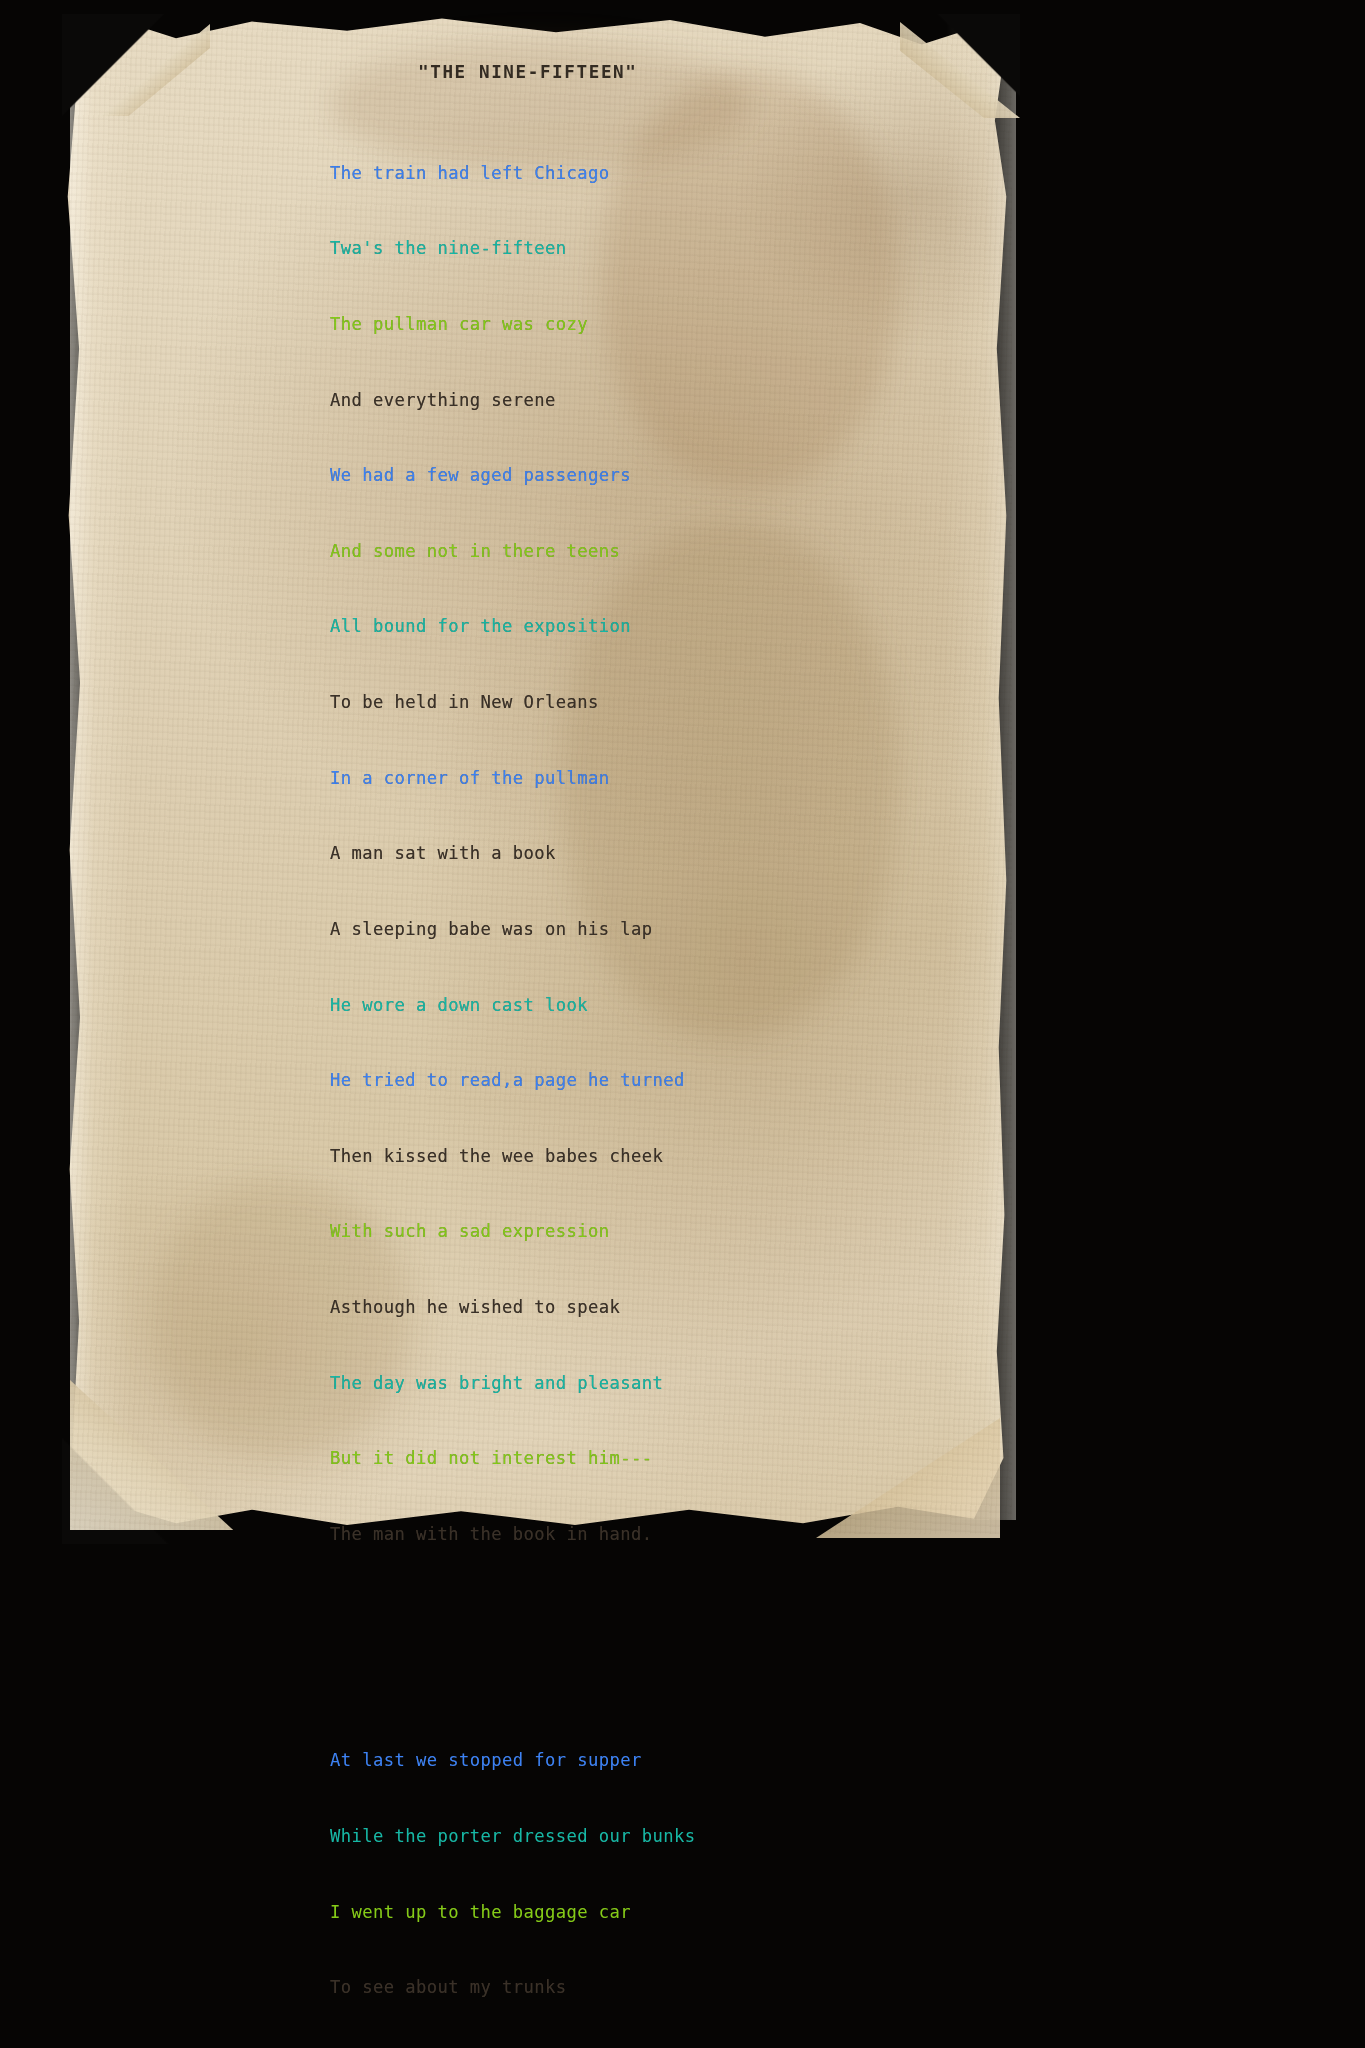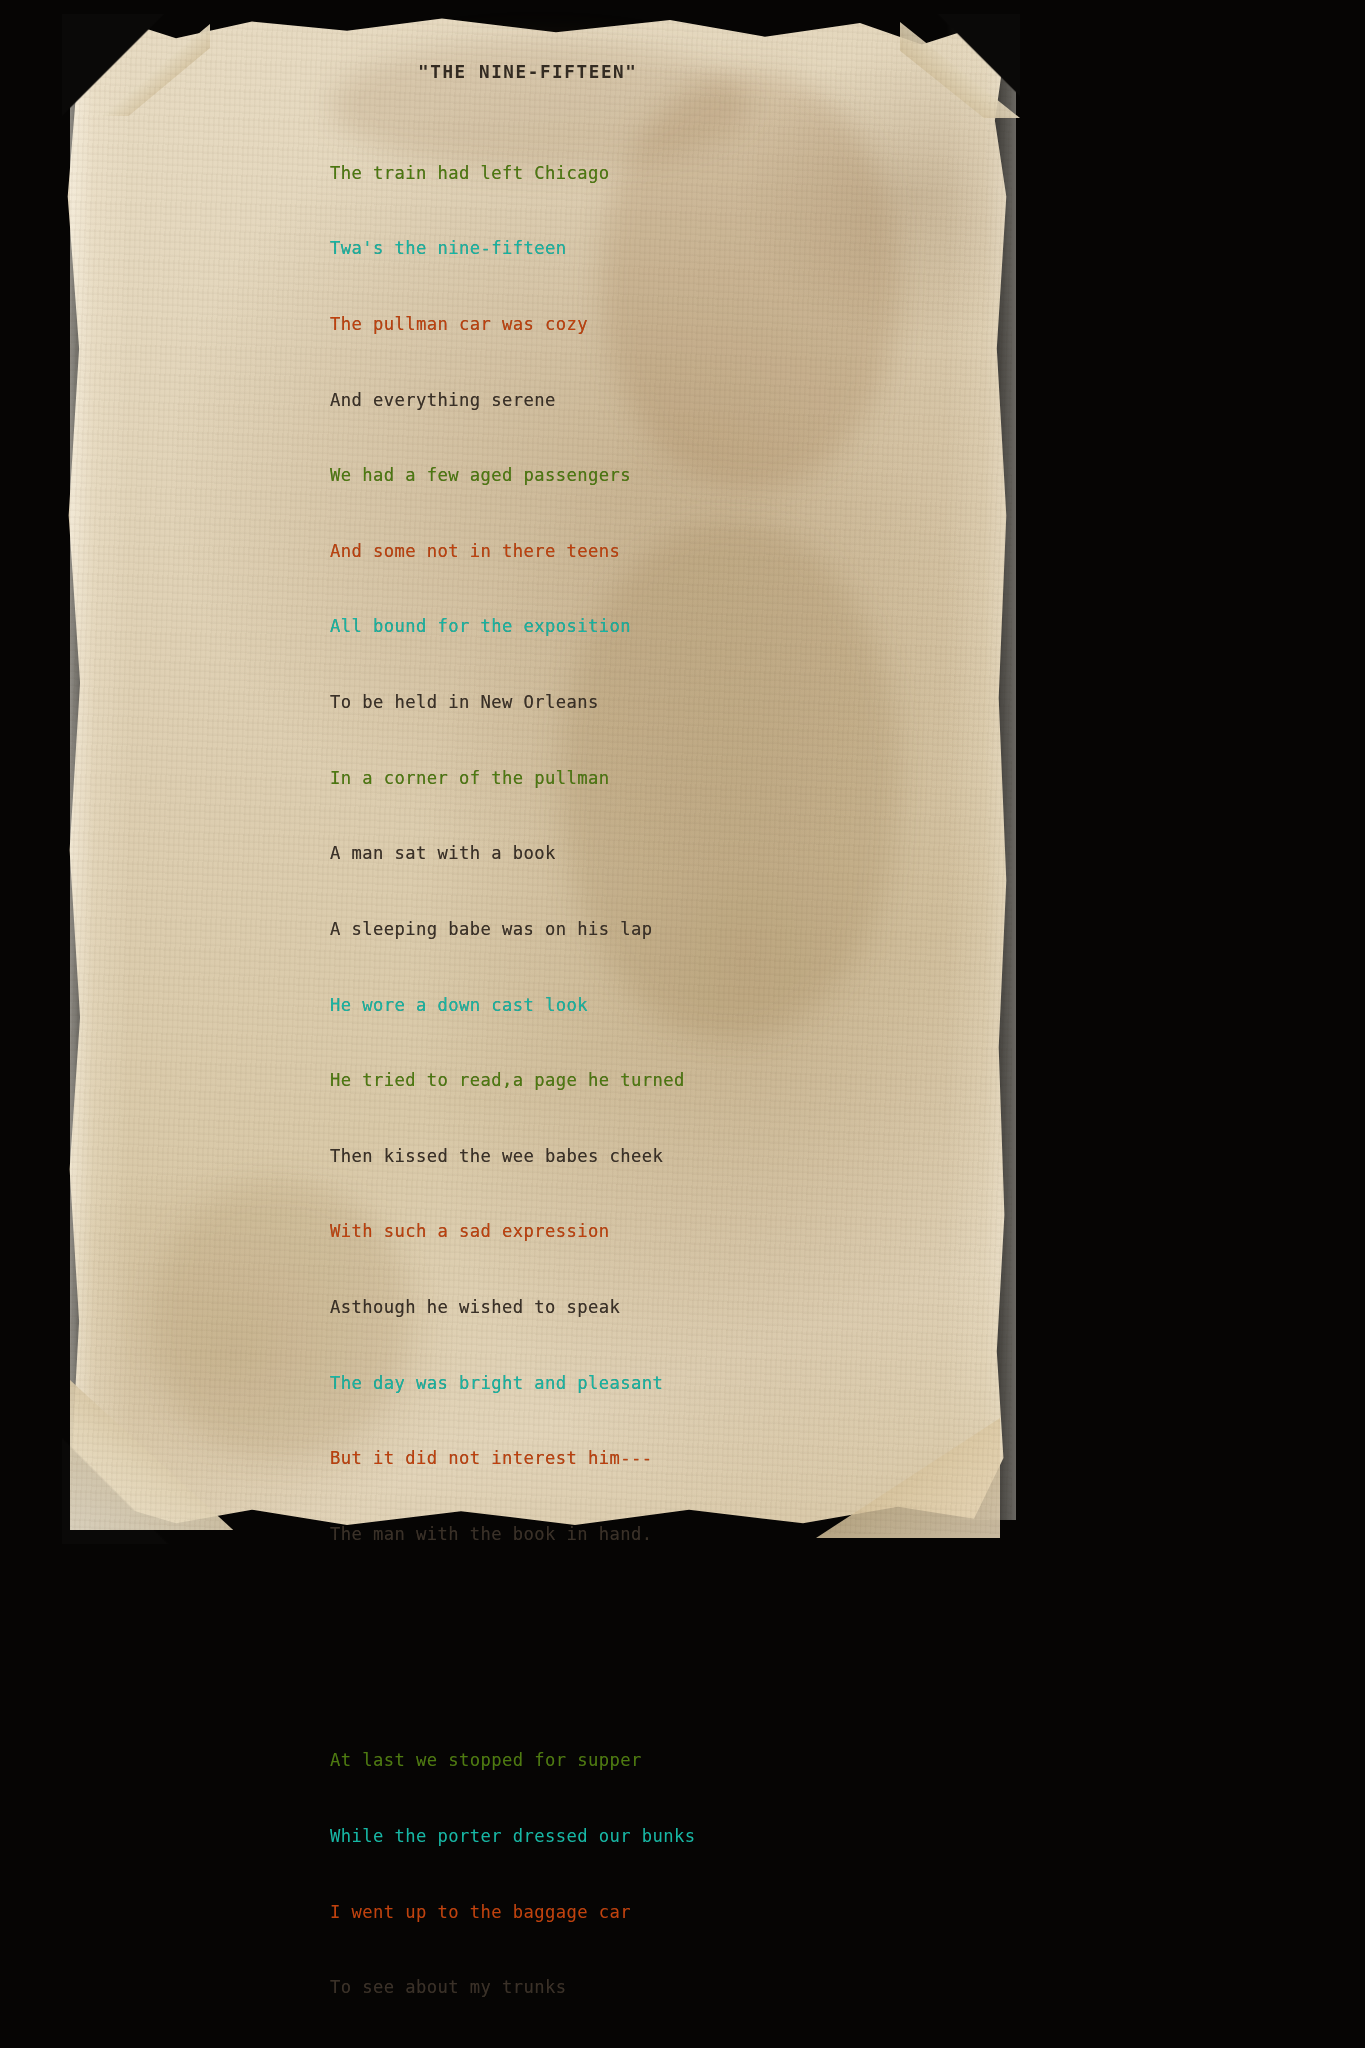--- a/index.html
+++ b/index.html
@@ -129,22 +129,22 @@
     font-size: 17.6px;
     letter-spacing: 1.6px;
     color: #342c23;
     font-weight: 600;
     white-space: pre;
   }
   .stanza { margin: 0 0 25px 0; }
   .stanza .line { display: block; white-space: pre; }
 
   
-  .stanza .line:nth-child(3n)   { color: #c2410c; }
-  .stanza .line:nth-child(4n+1) { color: #4d7c0f; }
+  .stanza .line:nth-child(3n)   { color: #84cc16; }
+  .stanza .line:nth-child(4n+1) { color: #3b82f6; }
   .stanza .line:nth-child(5n+2) { color: #14b8a6; }
 
   .overlay-grain {
     position: absolute;
     left: 62px; top: 14px;
     width: 950px; height: 1520px;
     pointer-events: none;
     background:
       repeating-linear-gradient(92deg, rgba(120,95,60,0.045) 0px, rgba(120,95,60,0.045) 1px, rgba(0,0,0,0) 2px, rgba(0,0,0,0) 5px),
       repeating-linear-gradient(3deg, rgba(90,70,45,0.035) 0px, rgba(90,70,45,0.035) 1px, rgba(0,0,0,0) 3px, rgba(0,0,0,0) 7px);

